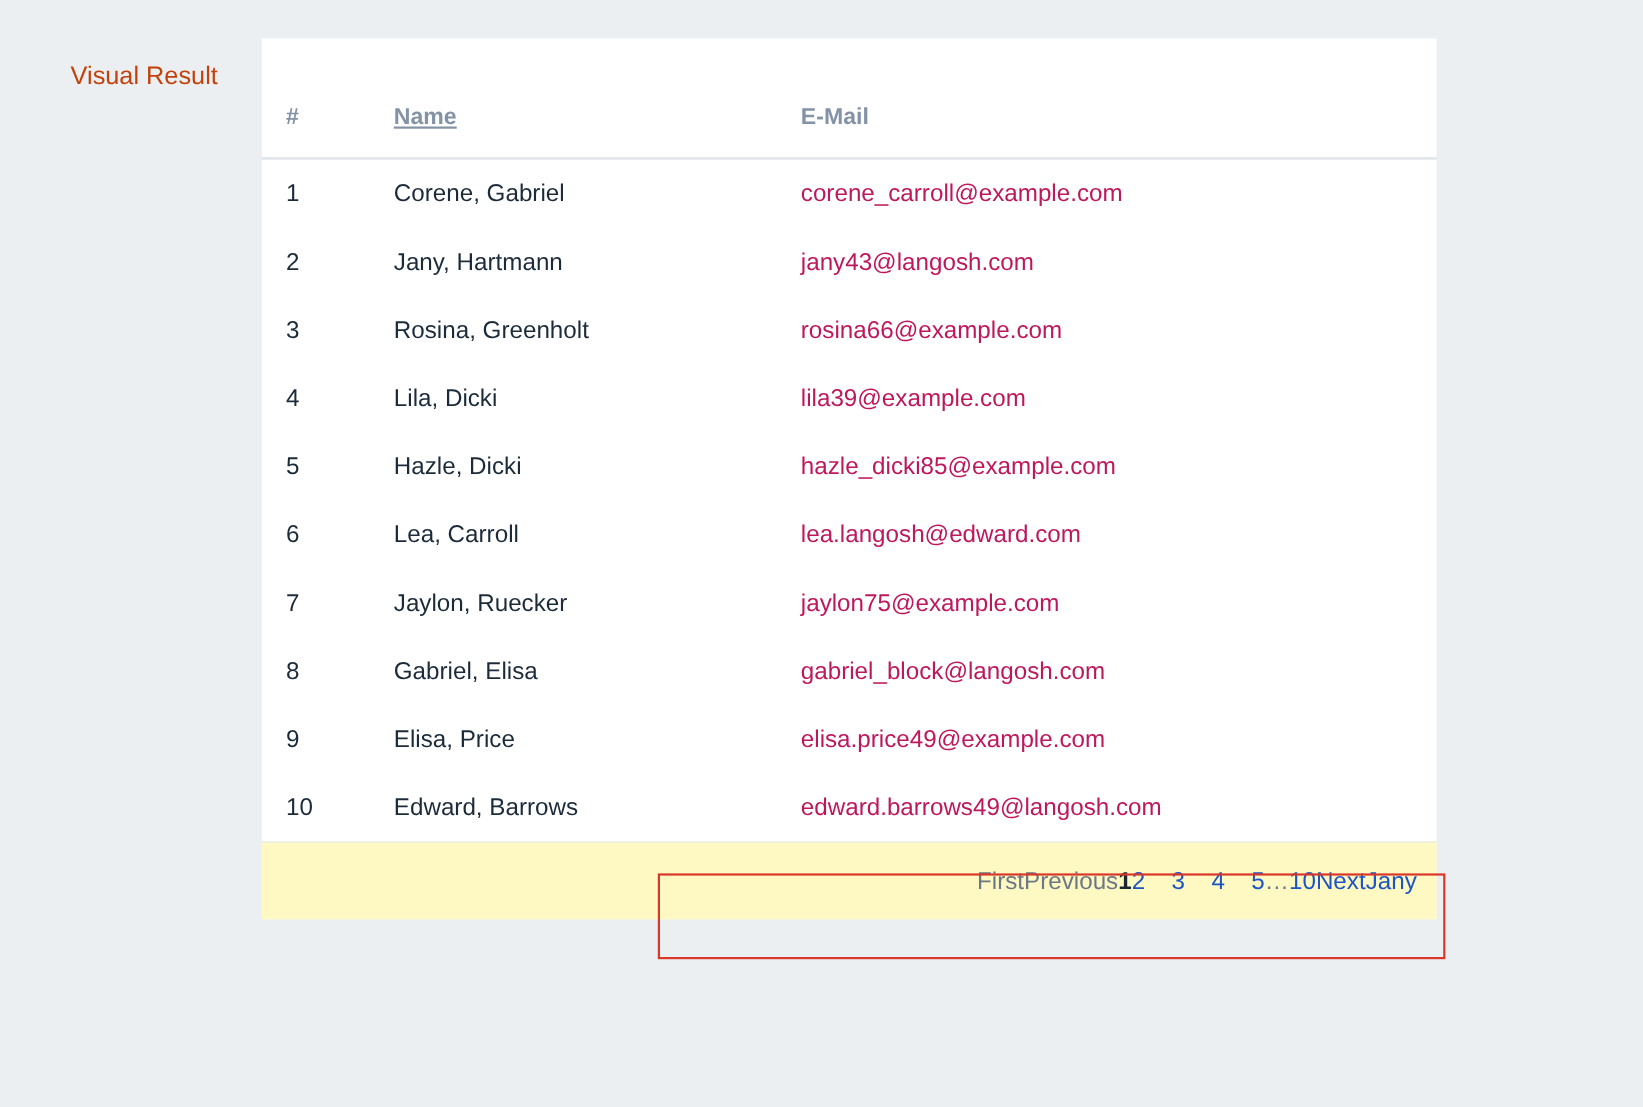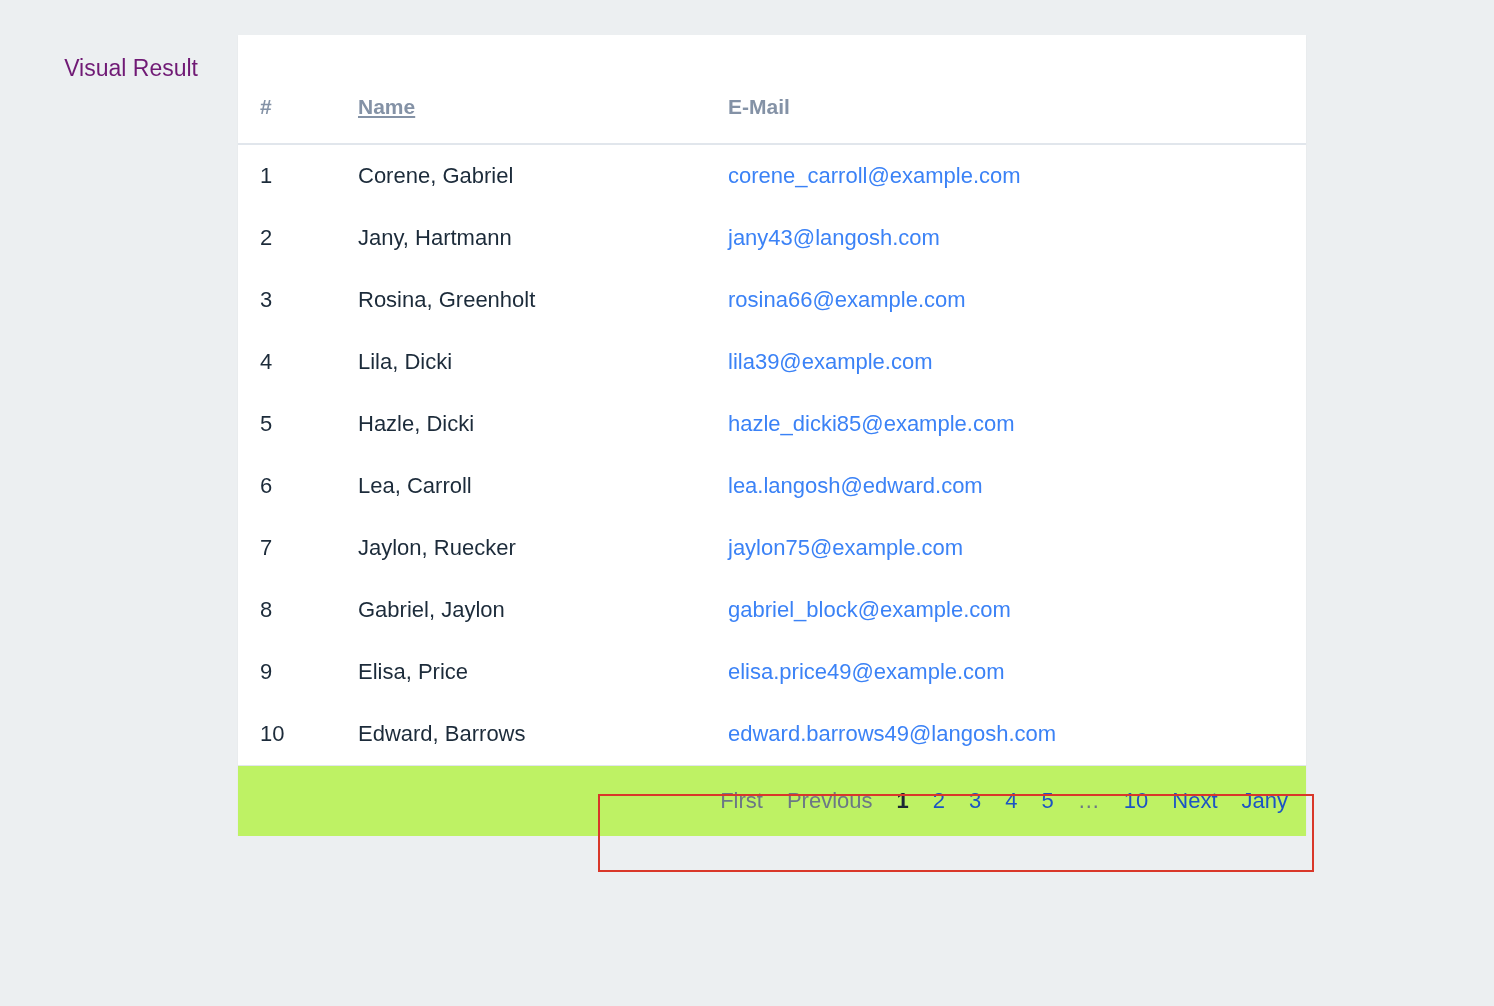--- a/index.html
+++ b/index.html
@@ -14,21 +14,21 @@
       display: flex;
       align-items: flex-start;
       padding: 35px 0 0 0;
       width: 1494px;
     }
     .side-label {
       width: 238px;
       padding-top: 20px;
       text-align: right;
       padding-right: 40px;
-      color: #701a75;
+      color: #c2410c;
       font-size: 23px;
       font-weight: 500;
     }
     .panel {
       background: #ffffff;
       width: 1068px;
       box-shadow: 0 1px 2px rgba(0,0,0,0.04);
     }
     table.data-table {
       width: 100%;
@@ -45,32 +45,31 @@
     table.data-table thead th.col-num { width: 100px; padding-left: 22px;}
     table.data-table thead th.col-name { width: 370px; text-decoration: underline; }
     table.data-table tbody td {
       padding: 18px 20px;
       color: #1c2b3a;
       font-size: 22px;
       vertical-align: middle;
     }
     table.data-table tbody td.col-num { padding-left: 22px; }
     table.data-table tbody td a.email-link {
-      color: #3b82f6;
+      color: #be185d;
       text-decoration: none;
       text-align: center;
     }
     .pager-row {
       border-top: 1px solid #e1e6ec;
-      background: #bef264;
+      background: #fef9c3;
       padding: 22px 18px 22px 18px;
       display: flex;
       justify-content: flex-end;
       align-items: center;
-      gap: 24px;
       font-size: 22px;
     }
     .pager-row .pg-link {
       color: #1b54c4;
       text-decoration: none;
       cursor: pointer;
     }
     .pager-row .pg-link.disabled {
       color: #6b7885;
       cursor: default;
@@ -134,22 +133,22 @@
             <td>Lea, Carroll</td>
             <td><a class="email-link" href="#">lea.langosh@edward.com</a></td>
           </tr>
           <tr>
             <td class="col-num">7</td>
             <td>Jaylon, Ruecker</td>
             <td><a class="email-link" href="#">jaylon75@example.com</a></td>
           </tr>
           <tr>
             <td class="col-num">8</td>
-            <td>Gabriel, Jaylon</td>
-            <td><a class="email-link" href="#">gabriel_block@example.com</a></td>
+            <td>Gabriel, Elisa</td>
+            <td><a class="email-link" href="#">gabriel_block@langosh.com</a></td>
           </tr>
           <tr>
             <td class="col-num">9</td>
             <td>Elisa, Price</td>
             <td><a class="email-link" href="#">elisa.price49@example.com</a></td>
           </tr>
           <tr>
             <td class="col-num">10</td>
             <td>Edward, Barrows</td>
             <td><a class="email-link" href="#">edward.barrows49@langosh.com</a></td>

